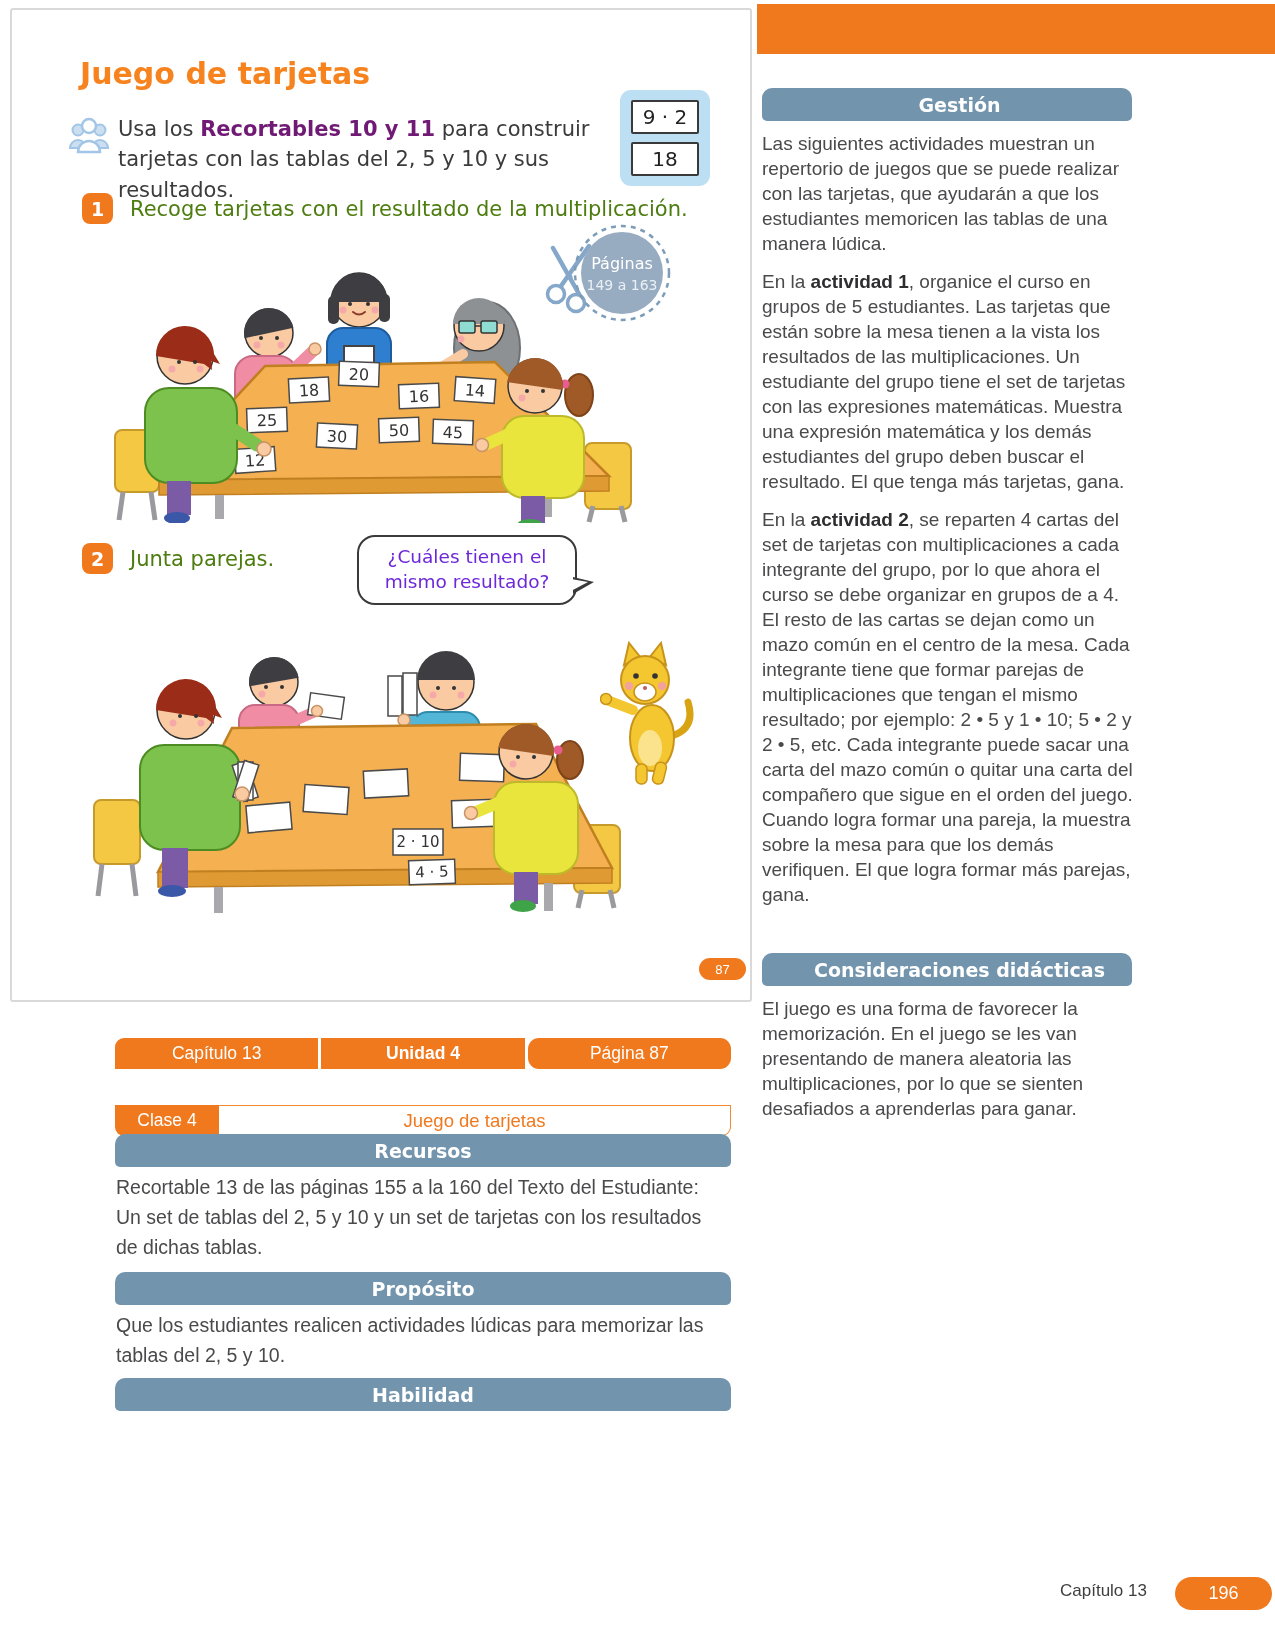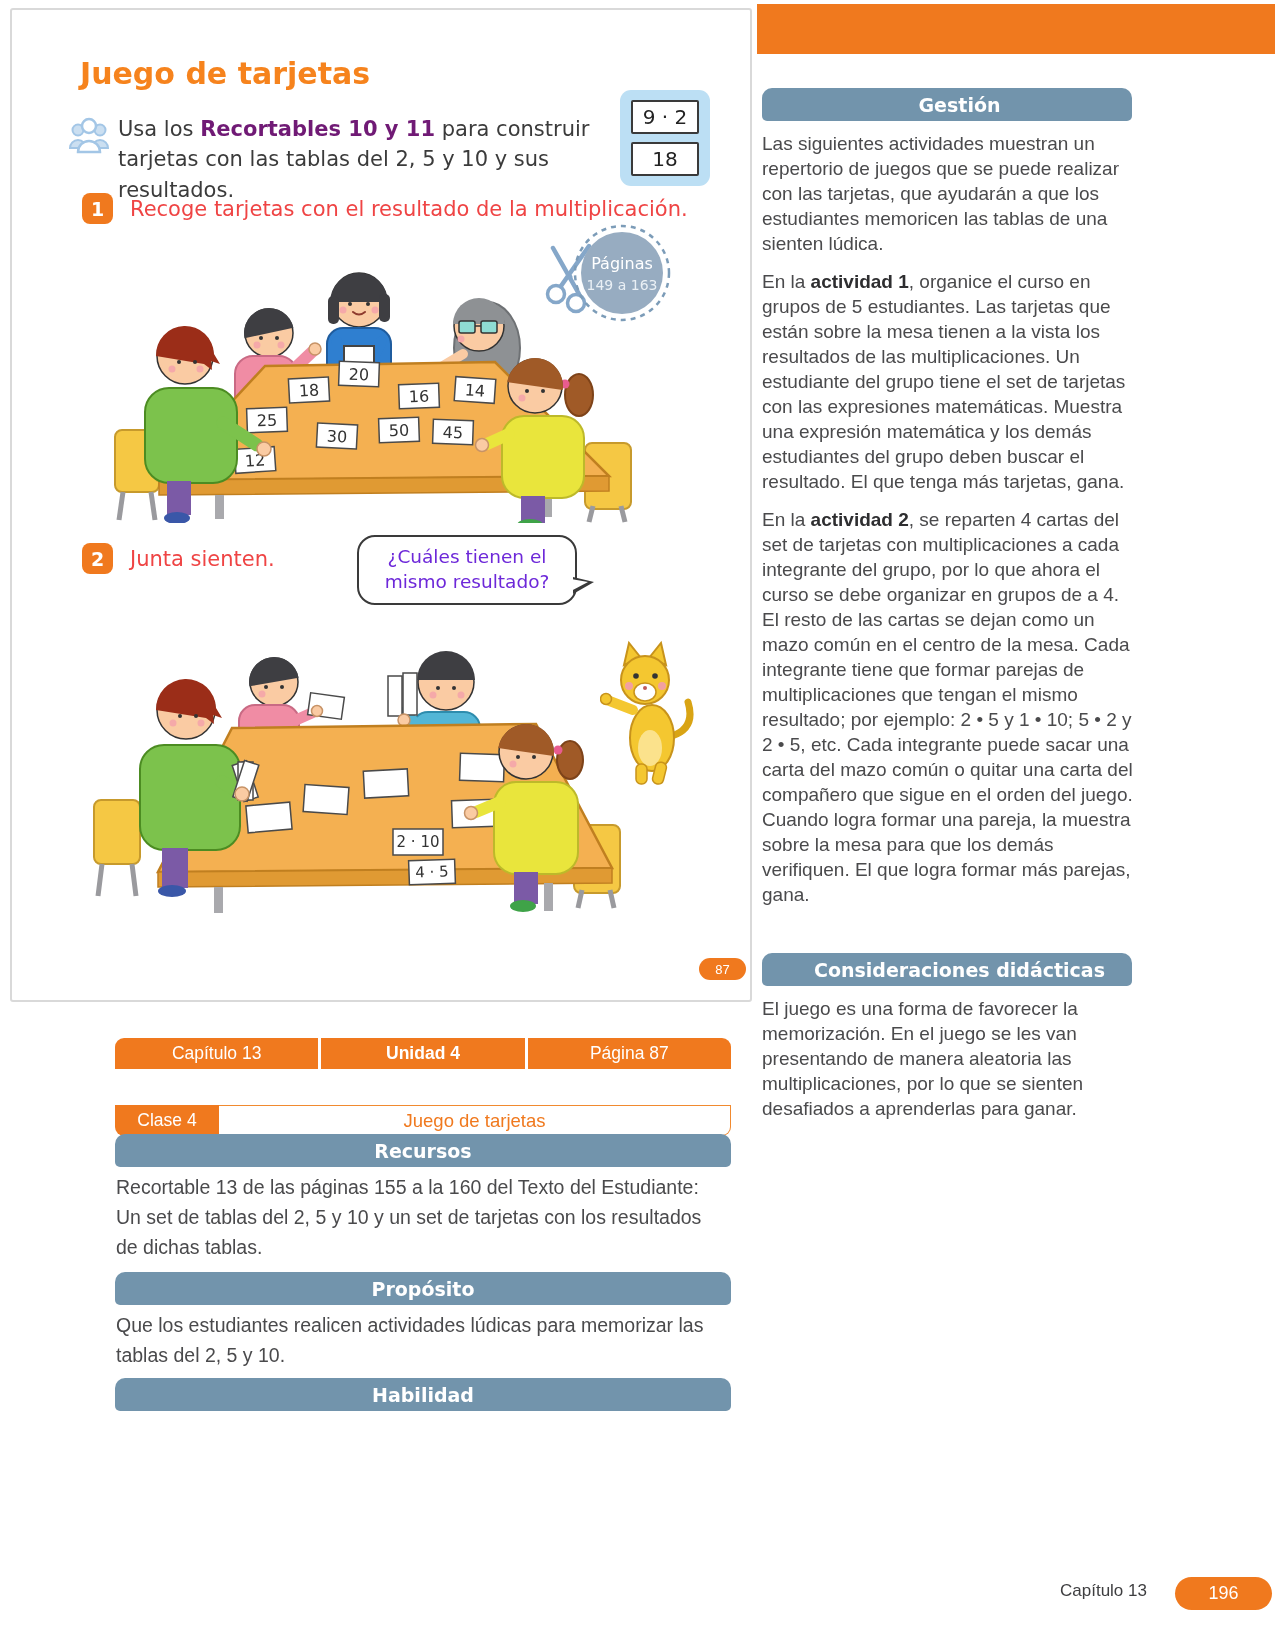--- a/index.html
+++ b/index.html
@@ -21,21 +21,21 @@
   .sp-intro b { font-weight:bold; color:#701a75; }
   .example-cards { position:absolute; left:608px; top:80px; width:90px; height:96px; background:#BCDFF4;
                    border-radius:11px; padding:10px 11px; display:flex; flex-direction:column; gap:8px; }
   .ecard { background:#fff; border:2px solid #3A3A3A; border-radius:2px; flex:1;
            display:flex; align-items:center; justify-content:center;
            font-family:"DejaVu Sans",sans-serif; font-size:20px; color:#222; }
   .step { position:absolute; display:flex; align-items:center; gap:17px; }
   .step-num { width:31px; height:31px; background:#F0791E; border-radius:8px; color:#fff;
               font-family:"DejaVu Sans",sans-serif; font-weight:bold; font-size:19px;
               display:flex; align-items:center; justify-content:center; }
-  .step-text { font-family:"DejaVu Sans",sans-serif; font-size:21px; color:#ef4444; }
+  .step-text { font-family:"DejaVu Sans",sans-serif; font-size:21px; color:#4d7c0f; }
   .step1 { left:70px; top:183px; }
   .step2 { left:70px; top:533px; }
 
   .illus1 { position:absolute; left:85px; top:228px; width:555px; height:285px; }
   .illus2 { position:absolute; left:62px; top:600px; width:590px; height:320px; }
   .scissors-badge { position:absolute; left:525px; top:210px; width:135px; height:108px; }
   .cat { position:absolute; left:588px; top:628px; width:95px; height:150px; }
 
   .bubble { position:absolute; left:345px; top:525px; width:220px; height:70px; background:#fff;
             border:2px solid #3A3A3A; border-radius:18px; display:flex; align-items:center;
@@ -48,21 +48,21 @@
 
   .page-tab { position:absolute; right:4px; top:948px; width:47px; height:22px; background:#F0791E;
               border-radius:11px; color:#fff; font-size:13px; display:flex; align-items:center; justify-content:center; }
 
   
   .info-table { position:absolute; left:115px; top:1038px; width:616px; }
   .it-row1 { display:flex; gap:3px; height:31px; margin-bottom:3px; }
   .it-cell { flex:1; background:#F0791E; color:#fff; font-size:17.5px;
              display:flex; align-items:center; justify-content:center; }
   .it-cell.first { border-top-left-radius:9px; }
-  .it-cell.last  { border-top-right-radius:9px; }
+  .it-cell.last  { border-top-right-radius:9px;border-radius:11px; }
   .it-cell.bold  { font-weight:bold; }
   .it-row2 { display:flex; height:31px;margin-top:36px; }
   .it-clase { width:104px; background:#F0791E; color:#fff; font-size:17.5px; border-bottom-left-radius:9px;
               display:flex; align-items:center; justify-content:center; }
   .it-lesson { flex:1; border:1.5px solid #F18A2F; border-left:none; border-bottom-right-radius:9px;
                color:#F0791E; font-size:18.5px; display:flex; align-items:center; justify-content:center; }
 
   
   .sec-bar { position:absolute; height:33px; background:#7294AC; border-radius:10px 10px 5px 5px;
              color:#fff; font-family:"DejaVu Sans",sans-serif; font-weight:bold; font-size:19px;
@@ -251,21 +251,21 @@
         <circle cx="33" cy="57" r="2.5" fill="#85A7C9" stroke="none"></circle>
       </g>
       <circle cx="85" cy="53" r="47" fill="none" stroke="#7C9CB8" stroke-width="2.5" stroke-dasharray="5 5"></circle>
       <circle cx="85" cy="53" r="41" fill="#97ACC1"></circle>
       <text x="85" y="49" text-anchor="middle" font-size="16" fill="#FFFFFF">Páginas</text>
       <text x="85" y="70" text-anchor="middle" font-size="14" fill="#EAF0F5">149 a 163</text>
     </svg>
 
     <div class="step step2">
       <div class="step-num">2</div>
-      <div class="step-text">Junta sienten.</div>
+      <div class="step-text">Junta parejas.</div>
     </div>
 
     <div class="bubble">¿Cuáles tienen el mismo resultado?</div>
 
     <svg class="cat" viewBox="0 0 95 150">
       <path d="M72,98 q24,-8 16,-34" stroke="#D9A414" stroke-width="7" fill="none" stroke-linecap="round"></path>
       <ellipse cx="52" cy="100" rx="22" ry="33" fill="#F4C730" stroke="#C8931B" stroke-width="2"></ellipse>
       <ellipse cx="50" cy="110" rx="12" ry="18" fill="#FBE28C"></ellipse>
       <line x1="33" y1="72" x2="7" y2="62" stroke="#F4C730" stroke-width="10" stroke-linecap="round"></line>
       <circle cx="6" cy="61" r="5.5" fill="#F4C730" stroke="#C8931B" stroke-width="1.5"></circle>
@@ -404,21 +404,21 @@
   <div class="sec-bar bar-left" style="top:1134px">Recursos</div>
   <div class="sec-body body-left" style="top:1172px">Recortable 13 de las páginas 155 a la 160 del Texto del Estudiante: Un set de tablas del 2, 5 y 10 y un set de tarjetas con los resultados de dichas tablas.</div>
 
   <div class="sec-bar bar-left" style="top:1272px">Propósito</div>
   <div class="sec-body body-left" style="top:1310px">Que los estudiantes realicen actividades lúdicas para memorizar las tablas del 2, 5 y 10.</div>
 
   <div class="sec-bar bar-left" style="top:1378px">Habilidad</div>
 
   <div class="sec-bar bar-side" style="top:88px">Gestión</div>
   <div class="sb-text" style="top:131px">
-    <p>Las siguientes actividades muestran un repertorio de juegos que se puede realizar con las tarjetas, que ayudarán a que los estudiantes memoricen las tablas de una sienten lúdica.</p>
+    <p>Las siguientes actividades muestran un repertorio de juegos que se puede realizar con las tarjetas, que ayudarán a que los estudiantes memoricen las tablas de una manera lúdica.</p>
     <p><span>En la </span><b>actividad 1</b><span>, organice el curso en grupos de 5 estudiantes. Las tarjetas que están sobre la mesa tienen a la vista los resultados de las multiplicaciones. Un estudiante del grupo tiene el set de tarjetas con las expresiones matemáticas. Muestra una expresión matemática y los demás estudiantes del grupo deben buscar el resultado. El que tenga más tarjetas, gana.</span></p>
     <p><span>En la </span><b>actividad 2</b><span>, se reparten 4 cartas del set de tarjetas con multiplicaciones a cada integrante del grupo, por lo que ahora el curso se debe organizar en grupos de a 4. El resto de las cartas se dejan como un mazo común en el centro de la mesa. Cada integrante tiene que formar parejas de multiplicaciones que tengan el mismo resultado; por ejemplo: 2 • 5 y 1 • 10; 5 • 2 y 2 • 5, etc. Cada integrante puede sacar una carta del mazo común o quitar una carta del compañero que sigue en el orden del juego. Cuando logra formar una pareja, la muestra sobre la mesa para que los demás verifiquen. El que logra formar más parejas, gana.</span></p>
   </div>
 
   <div class="sec-bar bar-side" style="top:953px">Consideraciones didácticas</div>
   <div class="sb-text" style="top:996px">
     <p>El juego es una forma de favorecer la memorización. En el juego se les van presentando de manera aleatoria las multiplicaciones, por lo que se sienten desafiados a aprenderlas para ganar.</p>
   </div>
 
   <div class="footer-chapter">Capítulo 13</div>

